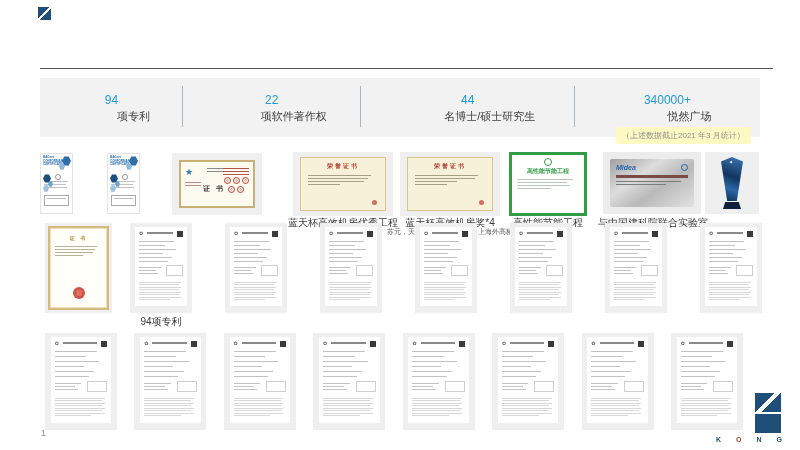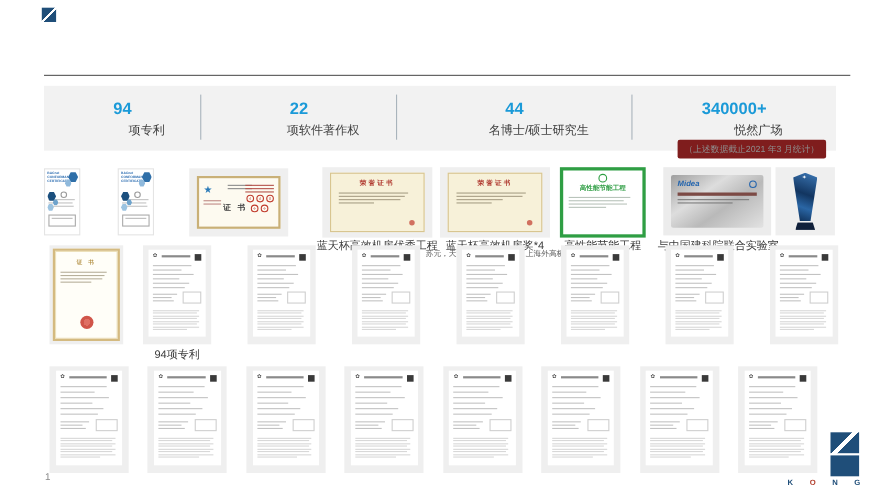--- a/index.html
+++ b/index.html
@@ -13,23 +13,23 @@
   
   .title { position:absolute; left:40px; top:26px; font-size:27px; letter-spacing:1px; white-space:nowrap; }
   .t-blue { color:#24679e; }
   .t-red  { color:#96302c; }
   .title-rule { position:absolute; left:40px; top:68px; width:733px; height:1px; background:#555; }
 
   
   .stats { position:absolute; left:40px; top:78px; width:720px; height:59px; background:#f2f2f2; display:flex; }
   .stat { position:relative; display:flex; flex-direction:column; align-items:center; justify-content:center; padding-top:2px; }
   .stat:not(:last-child)::after { content:""; position:absolute; right:0; top:8px; bottom:10px; width:1px; background:#a9b4bc; }
-  .stat-value { font-size:15px; font-weight:bold; color:#1b9ad8; line-height:1.2; }
+  .stat-value { font-size:12px; font-weight:normal; color:#1b9ad8; line-height:1.2; }
   .stat-label { font-size:11px; color:#3f3f3f; margin-top:2px; white-space:nowrap;margin-left:44px; }
-  .stats-note { position:absolute; left:616px; top:127px; background:#7f1d1d; color:#8f8f8f;
+  .stats-note { position:absolute; left:616px; top:127px; background:#fef9c3; color:#8f8f8f;
     font-size:8px; padding:3px 6px; border-radius:2px; white-space:nowrap; }
 
   
   .tile { position:absolute; background:#efefef; }
   .caption { position:absolute; font-size:10px; color:#383838; text-align:center; white-space:nowrap; }
   .subcaption { position:absolute; font-size:7px; color:#5a5a5a; text-align:center; line-height:1.3; }
 
   
   .bacnet { position:absolute; top:153px; width:33px; height:61px; background:#fff; border:1px solid #e4e4e4; padding:2px; overflow:hidden; }
   .bacnet .head { color:#2a6bb0; font-size:3px; font-weight:bold; line-height:1.2; width:20px; }

